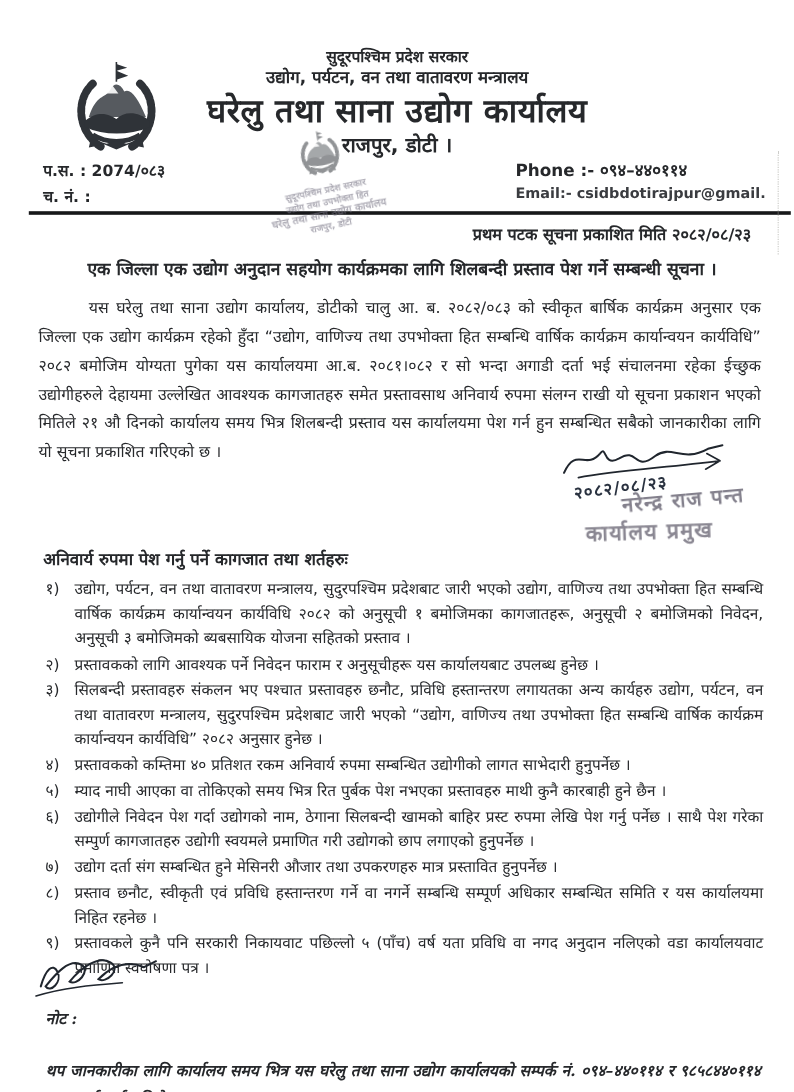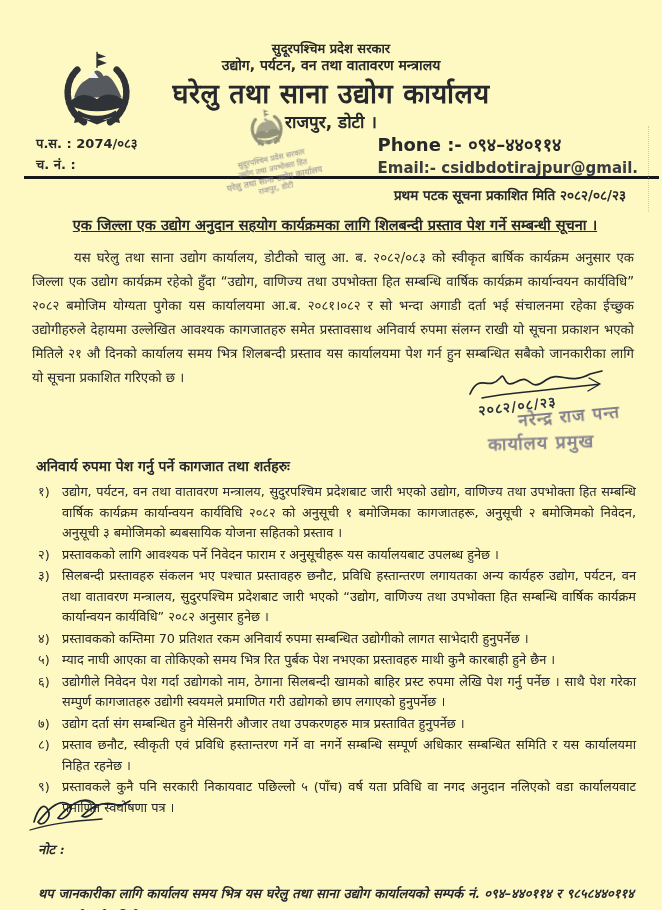--- a/index.html
+++ b/index.html
@@ -1,48 +1,48 @@
 <!DOCTYPE html>
 <html><head>
 <meta charset="utf-8">
 <style>
   html,body{margin:0;padding:0;background:#e8e8e6;}
   .page{
-    position:relative;width:662px;height:910px;margin:0 auto;background:#fef9c3;
+    position:relative;width:662px;height:910px;margin:0 auto;background:#ffffff;
     font-family:"DejaVu Sans",sans-serif;color:#26282b;overflow:hidden;
     box-shadow:0 0 4px rgba(0,0,0,.25);
   }
   
   .header{position:relative;height:176px;}
   .emblem{position:absolute;left:56px;top:44px;width:82px;height:94px;}
   .hdr-center{position:absolute;left:120px;right:120px;top:42px;text-align:center;line-height:1.15;}
   .hdr-line1{font-size:13px;font-weight:bold;}
   .hdr-line2,.hdr-line3{font-size:14px;font-weight:bold;}
   .office-name{font-size:27px;font-weight:bold;margin-top:5px;letter-spacing:.5px;}
   .office-loc{font-size:17px;font-weight:bold;margin-top:4px;}
   .refs{position:absolute;left:36px;top:133px;font-size:13px;font-weight:bold;line-height:21px;}
   .contact{position:absolute;right:24px;top:132px;text-align:left;}
-  .contact .phone{font-size:18px;font-weight:bold;}
-  .contact .email{font-size:15px;font-weight:bold;margin-top:3px;color:#3a3c40;}
+  .contact .phone{font-size:14px;font-weight:bold;}
+  .contact .email{font-size:12px;font-weight:bold;margin-top:3px;color:#3a3c40;}
   
   .stamp{
     position:absolute;left:186px;top:106px;width:168px;text-align:center;
     transform:rotate(-9deg);color:#7b7888;opacity:.62;filter:blur(.4px);z-index:5;
     pointer-events:none;
   }
   .stamp .mini-emblem{width:40px;height:44px;opacity:.85;}
   .stamp .s-line{font-size:7.5px;font-weight:bold;line-height:10px;transform:rotate(-3deg);}
   .stamp .s-line.big{font-size:8.5px;}
   
   .rule{border-top:3px solid #17181a;margin:0 3px 0 24px;}
   .pub-line{text-align:right;font-weight:bold;font-size:13.5px;margin:7px 36px 0 0;}
   
   .title{
     text-align:center;font-weight:bold;font-size:14.5px;margin:10px 28px 10px 36px;
-    text-decoration:underline;line-height:22px;
+    line-height:22px;
   }
   
   .body-par{
     margin:4px 28px 0 32px;font-size:13.2px;line-height:24px;text-align:justify;
     text-indent:42px;
   }
   
   .sig-block{position:relative;height:66px;margin:0 34px 0 0;}
   .sig-scribble{position:absolute;right:18px;top:-26px;}
   .sig-date{
@@ -167,21 +167,21 @@
     <li>
       <span class="num">२)</span>
       <span class="txt">प्रस्तावकको लागि आवश्यक पर्ने निवेदन फाराम र अनुसूचीहरू यस कार्यालयबाट उपलब्ध हुनेछ ।</span>
     </li>
     <li>
       <span class="num">३)</span>
       <span class="txt">सिलबन्दी प्रस्तावहरु संकलन भए पश्चात प्रस्तावहरु छनौट, प्रविधि हस्तान्तरण लगायतका अन्य कार्यहरु उद्योग, पर्यटन, वन तथा वातावरण मन्त्रालय, सुदुरपश्चिम प्रदेशबाट जारी भएको “उद्योग, वाणिज्य तथा उपभोक्ता हित सम्बन्धि वार्षिक कार्यक्रम कार्यान्वयन कार्यविधि” २०८२ अनुसार हुनेछ ।</span>
     </li>
     <li>
       <span class="num">४)</span>
-      <span class="txt">प्रस्तावकको कम्तिमा 70 प्रतिशत रकम अनिवार्य रुपमा सम्बन्धित उद्योगीको लागत साभेदारी हुनुपर्नेछ ।</span>
+      <span class="txt">प्रस्तावकको कम्तिमा ४० प्रतिशत रकम अनिवार्य रुपमा सम्बन्धित उद्योगीको लागत साभेदारी हुनुपर्नेछ ।</span>
     </li>
     <li>
       <span class="num">५)</span>
       <span class="txt">म्याद नाघी आएका वा तोकिएको समय भित्र रित पुर्बक पेश नभएका प्रस्तावहरु माथी कुनै कारबाही हुने छैन ।</span>
     </li>
     <li>
       <span class="num">६)</span>
       <span class="txt">उद्योगीले निवेदन पेश गर्दा उद्योगको नाम, ठेगाना सिलबन्दी खामको बाहिर प्रस्ट रुपमा लेखि पेश गर्नु पर्नेछ । साथै पेश गरेका सम्पुर्ण कागजातहरु उद्योगी स्वयमले प्रमाणित गरी उद्योगको छाप लगाएको हुनुपर्नेछ ।</span>
     </li>
     <li>

